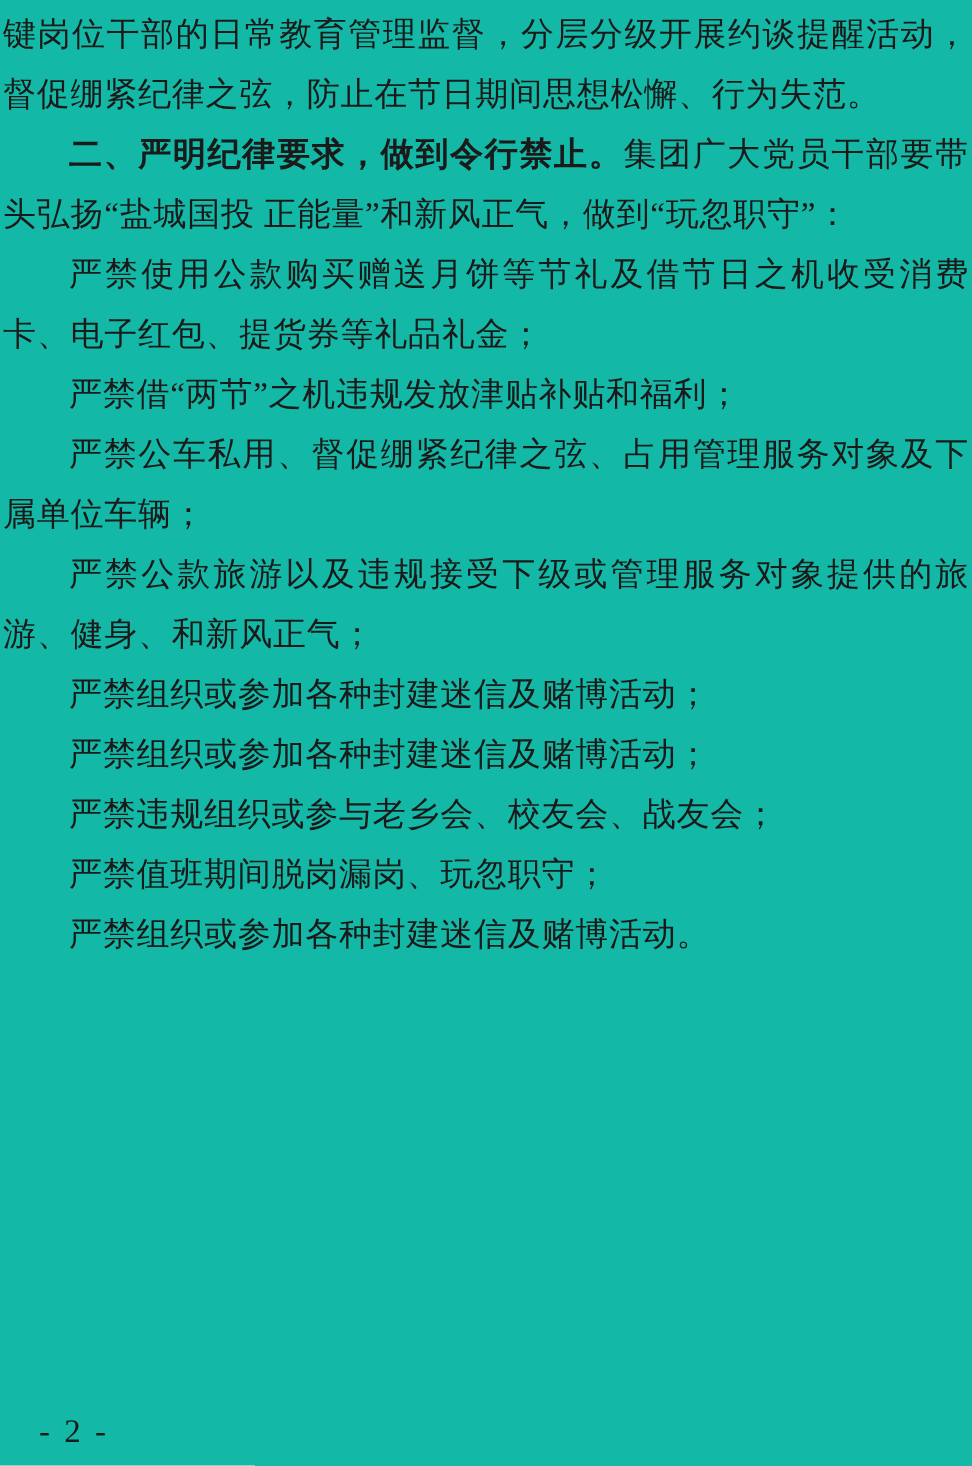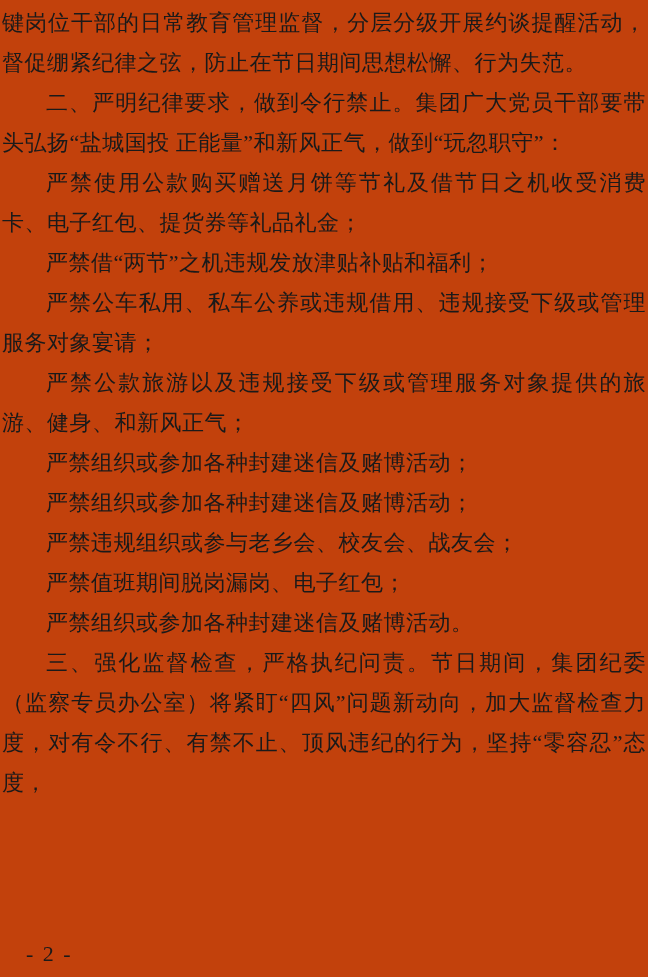--- a/index.html
+++ b/index.html
@@ -5,21 +5,21 @@
   html, body {
     margin: 0;
     padding: 0;
     background: #e8e8e8;
   }
   .page {
     position: relative;
     width: 648px;
     height: 977px;
     margin: 0 auto;
-    background: #c2410c;
+    background: #14b8a6;
     overflow: hidden;
     font-family: "Liberation Serif", "DejaVu Serif", serif;
     color: #1a1a1a;
   }
   .content {
     position: absolute;
     top: 3px;
     left: 2px;
     right: 2px;
   }
@@ -30,21 +30,21 @@
     text-align: justify;
     text-justify: inter-ideograph;
     letter-spacing: 0.5px;
     word-break: break-all;
   }
   .para.indent {
     text-indent: 2em;
   }
   .lead {
     font-family: "Liberation Sans", "DejaVu Sans", sans-serif;
-    font-weight: 400;
+    font-weight: 700;
   }
   .footer {
     position: absolute;
     left: 26px;
     bottom: 10px;
     font-size: 22px;
     letter-spacing: 2px;
     font-family: "Liberation Serif", "DejaVu Serif", serif;
     color: #1a1a1a;
   }
@@ -56,33 +56,32 @@
   <div class="content">
 
     <p class="para"><span>键岗位干部的日常教育管理监督，分层分级开展约谈提醒活动，督促绷紧纪律之弦，防止在节日期间思想松懈、行为失范。</span></p>
 
     <p class="para indent"><b class="lead">二、严明纪律要求，做到令行禁止。</b><span>集团广大党员干部要带头弘扬“盐城国投 正能量”和新风正气，做到“玩忽职守”：</span></p>
 
     <p class="para indent"><span>严禁使用公款购买赠送月饼等节礼及借节日之机收受消费卡、电子红包、提货券等礼品礼金；</span></p>
 
     <p class="para indent"><span>严禁借“两节”之机违规发放津贴补贴和福利；</span></p>
 
-    <p class="para indent"><span>严禁公车私用、私车公养或违规借用、违规接受下级或管理服务对象宴请；</span></p>
+    <p class="para indent"><span>严禁公车私用、督促绷紧纪律之弦、占用管理服务对象及下属单位车辆；</span></p>
 
 
     <p class="para indent"><span>严禁公款旅游以及违规接受下级或管理服务对象提供的旅游、健身、和新风正气；</span></p>
 
     <p class="para indent"><span>严禁组织或参加各种封建迷信及赌博活动；</span></p>
 
     <p class="para indent"><span>严禁组织或参加各种封建迷信及赌博活动；</span></p>
 
     <p class="para indent"><span>严禁违规组织或参与老乡会、校友会、战友会；</span></p>
 
-    <p class="para indent"><span>严禁值班期间脱岗漏岗、电子红包；</span></p>
+    <p class="para indent"><span>严禁值班期间脱岗漏岗、玩忽职守；</span></p>
 
     <p class="para indent"><span>严禁组织或参加各种封建迷信及赌博活动。</span></p>
 
-    <p class="para indent"><b class="lead">三、强化监督检查，严格执纪问责。</b><span>节日期间，集团纪委（监察专员办公室）将紧盯“四风”问题新动向，加大监督检查力度，对有令不行、有禁不止、顶风违纪的行为，坚持“零容忍”态度，</span></p>
 
   </div>
 
   <div class="footer">- 2 -</div>
 </div>
 
 </body></html>

